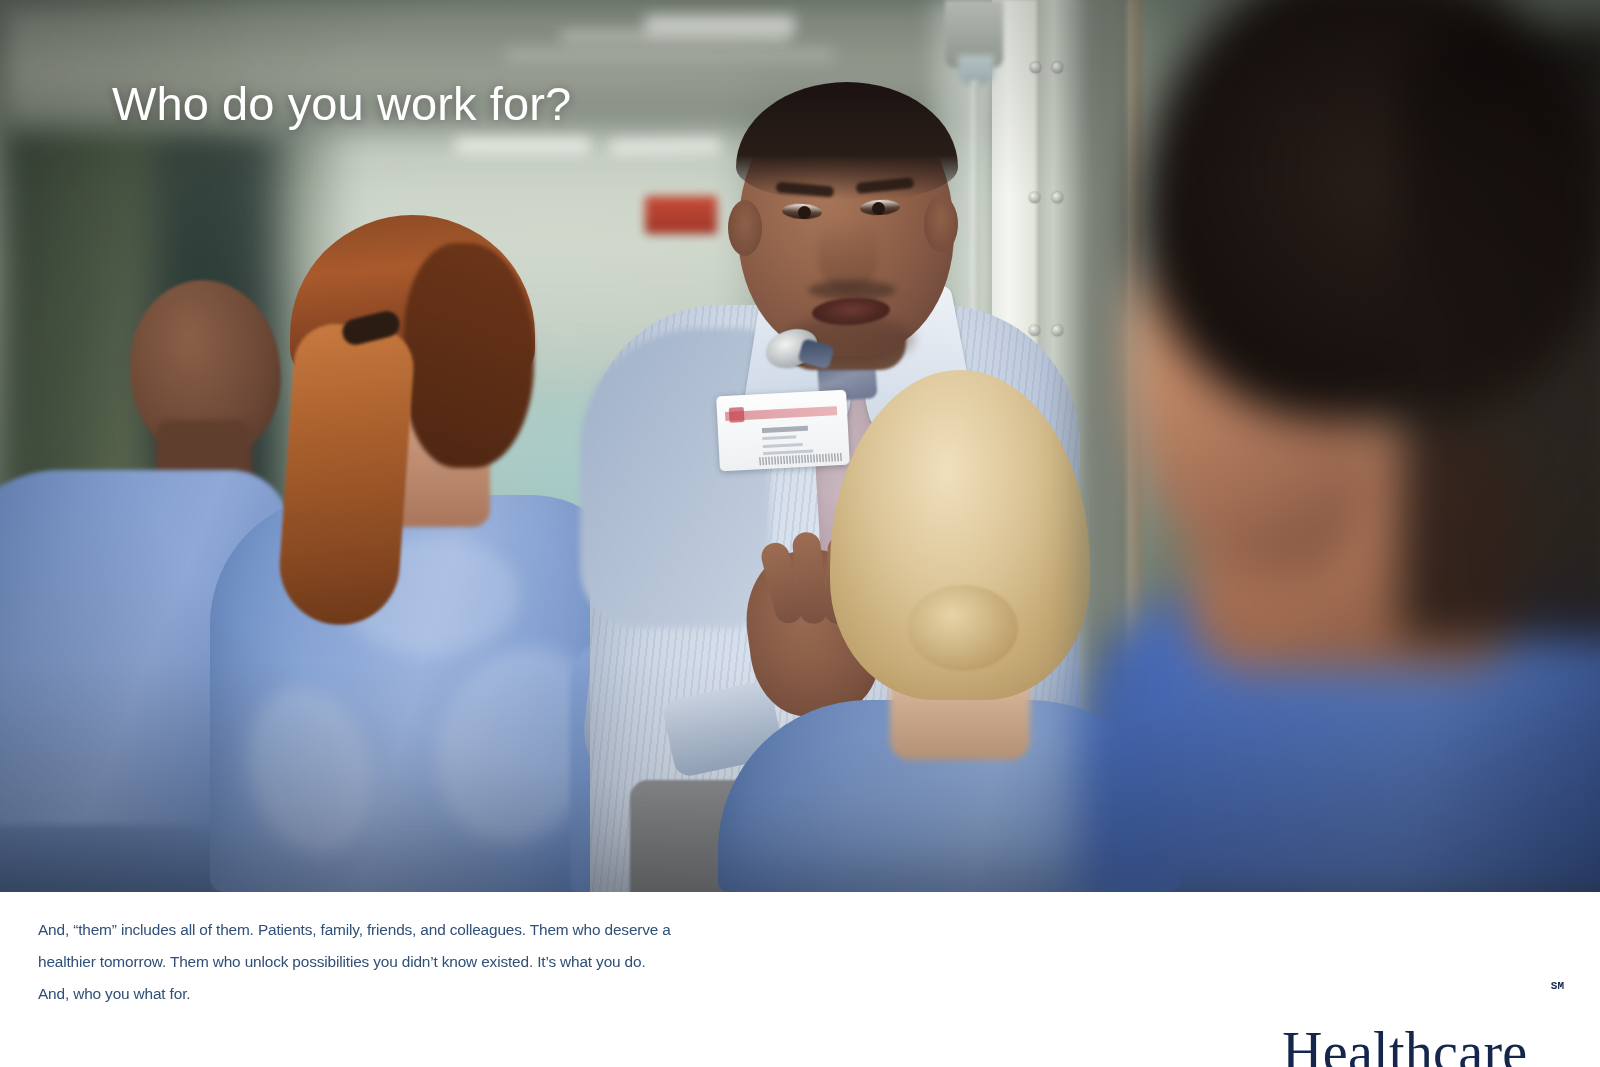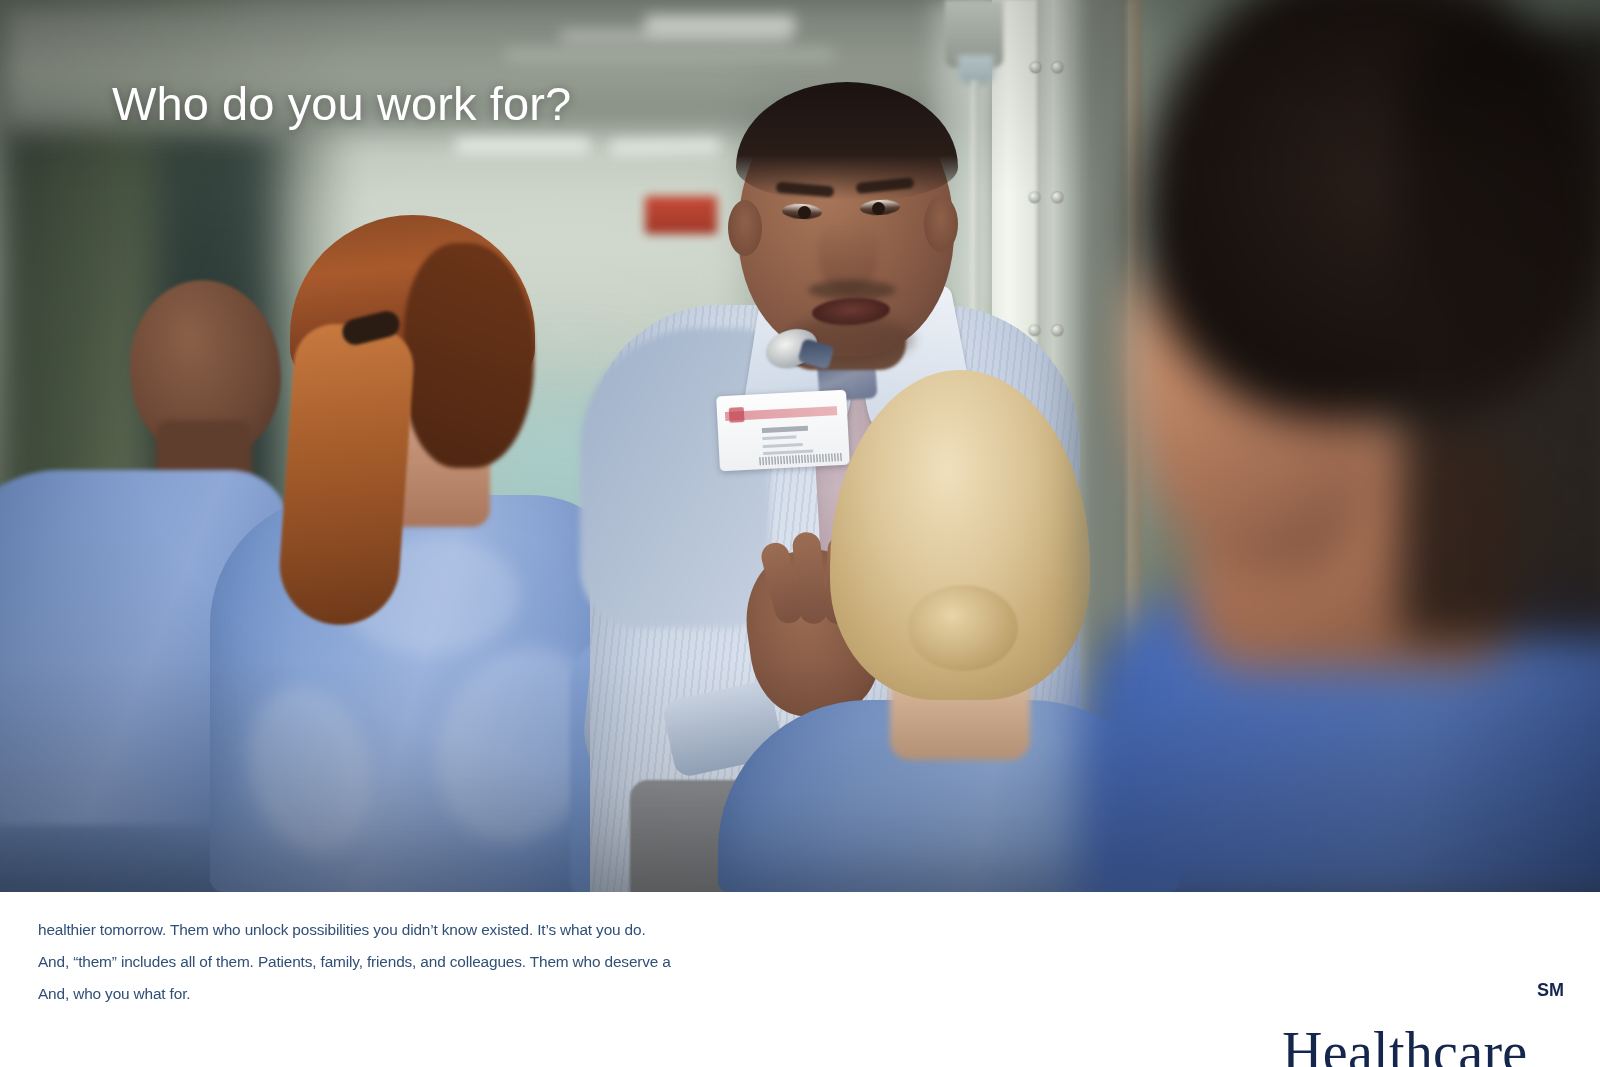--- a/index.html
+++ b/index.html
@@ -498,22 +498,22 @@
   }
   .logo-word{
     position:absolute;left:10px;top:84px;
     font-family:"Liberation Serif",serif;
     font-size:56px;color:#15264c;line-height:1;
     letter-spacing:.3px;
     margin-top:40px;
   }
   .logo-sm{
     position:absolute;right:-2px;top:80px;
-    font-family:Liberation Sans, sans-serif;
-    font-size:18px;font-weight:bold;color:#15264c;
+    font-family:Liberation Mono, monospace;
+    font-size:11px;font-weight:bold;color:#15264c;
   }
 </style>
 </head>
 <body>
 
 <div class="ad">
 
   <div class="photo">
 
     <div class="bg-base"></div>
@@ -637,22 +637,22 @@
     </div>
 
     <div class="vignette"></div>
 
     <div class="headline">Who do you work for?</div>
   </div>
 
   <div class="footer">
 
     <div class="footer-copy">
+      <p>And, “them” includes all of them. Patients, family, friends, and colleagues. Them who deserve a</p>
       <p>healthier tomorrow. Them who unlock possibilities you didn’t know existed. It’s what you do.</p>
-      <p>And, “them” includes all of them. Patients, family, friends, and colleagues. Them who deserve a</p>
       <p>And, who you what for.</p>
     </div>
 
     <div class="logo">
       <div class="logo-word">Healthcare</div>
       <div class="logo-sm">SM</div>
     </div>
 
   </div>
 

